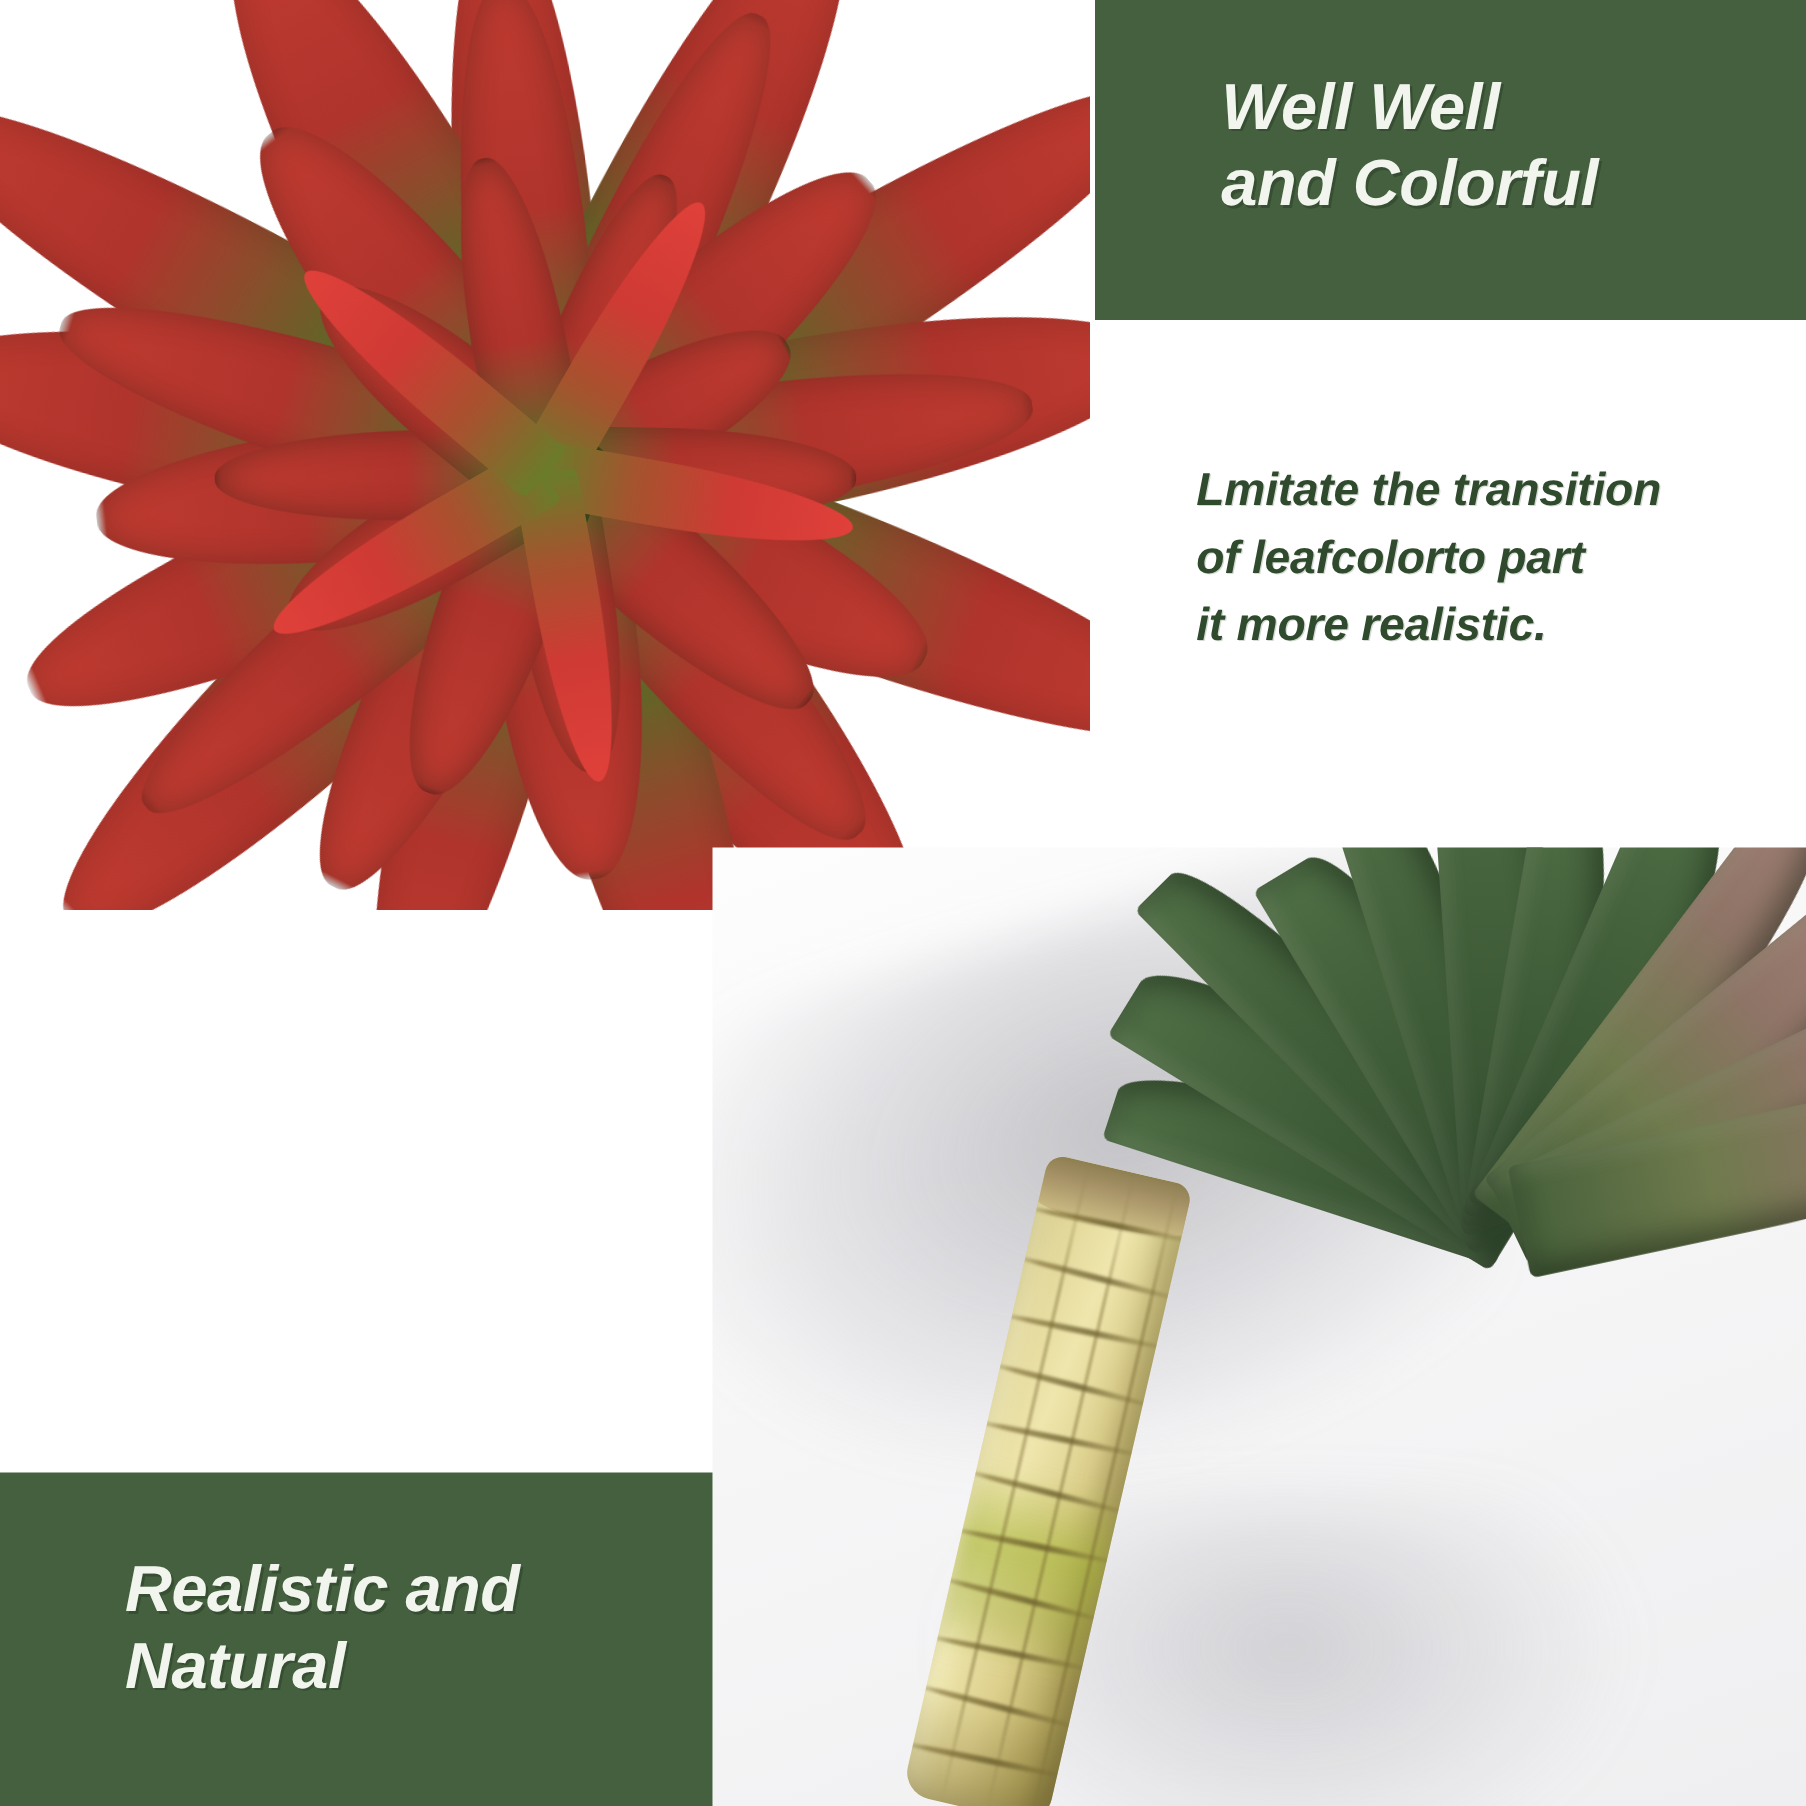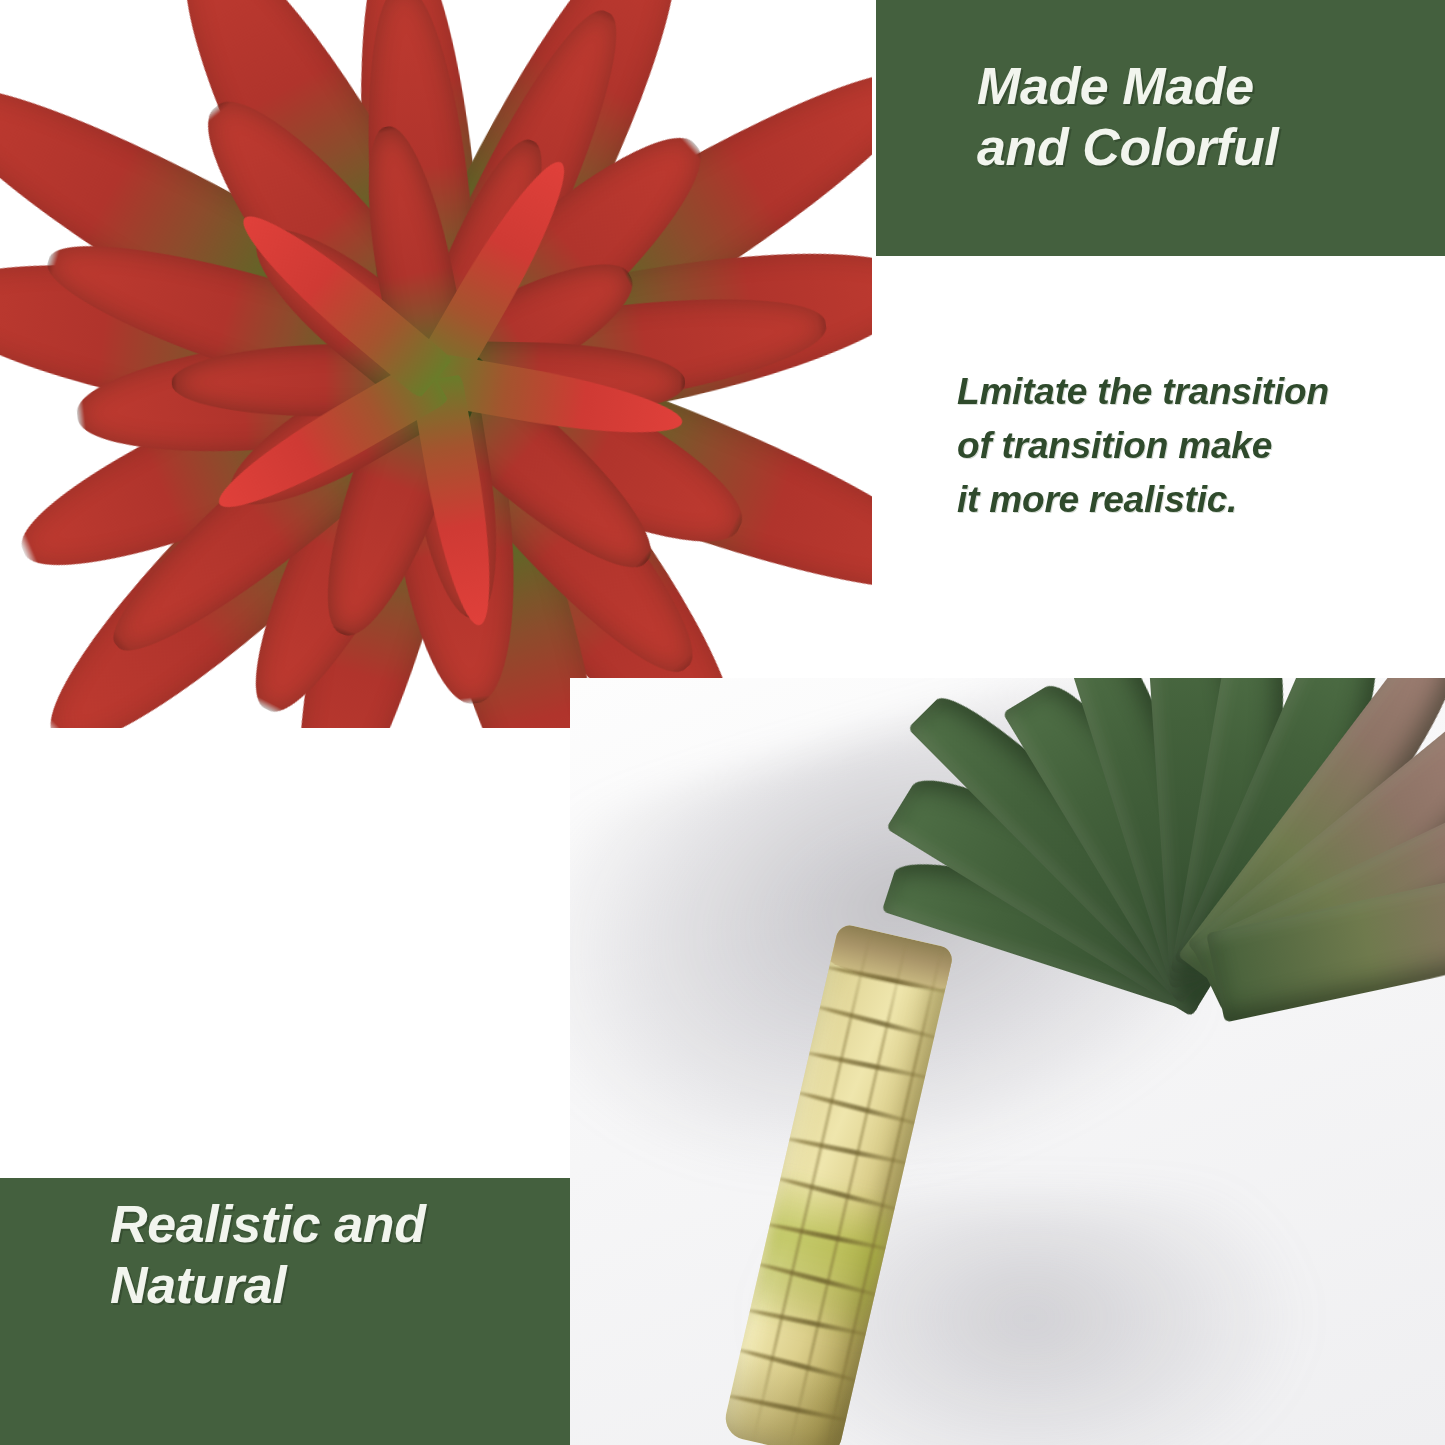--- a/index.html
+++ b/index.html
@@ -95,21 +95,21 @@
 
   
   .headline{
     position:absolute;color:#f2f5ee;
     font-weight:bold;font-style:italic;
     font-size:52px;line-height:61px;letter-spacing:-.4px;
     white-space:pre-line;
     text-shadow:2px 2px 0 rgba(30,45,26,.35);
   }
   .headline-tr{left:977px;top:56px;}
-  .headline-bl{left:100px;top:1194px;margin-left:10px;}
+  .headline-bl{left:100px;top:1242px;}
 
   .bodytext{
     position:absolute;color:#2f4a2c;
     font-weight:bold;font-style:italic;
     font-size:37px;line-height:54px;letter-spacing:-.2px;
     white-space:pre-line;
     text-shadow:1px 1px 0 rgba(60,85,55,.22);
   }
   .body-right{left:957px;top:365px;width:470px;}
   .body-left{left:57px;top:892px;width:520px;}
@@ -197,25 +197,25 @@
         <div class="band" style="top: 394px; transform: rotate(-1.4deg);"></div>
         <div class="band" style="top: 438px; transform: rotate(1.6deg);"></div>
         <div class="band" style="top: 482px; transform: rotate(-1.4deg);"></div>
         <div class="vert" style="left: 26%;"></div>
         <div class="vert" style="left: 58%;"></div>
         <div class="vert" style="left: 88%;"></div>
       </div>
   </div>
 
   <div class="panel-green panel-tr"></div>
-  <div class="headline headline-tr">Made Made
+  <div class="headline headline-tr">Well Well
 and Colorful</div>
 
   <div class="bodytext body-right">Lmitate the transition
-of transition make
+of leafcolorto part
 it more realistic.</div>
 
 
   <div class="panel-green panel-bl"></div>
   <div class="headline headline-bl">Realistic and
 Natural</div>
 
 </div>
 
 </body></html>

